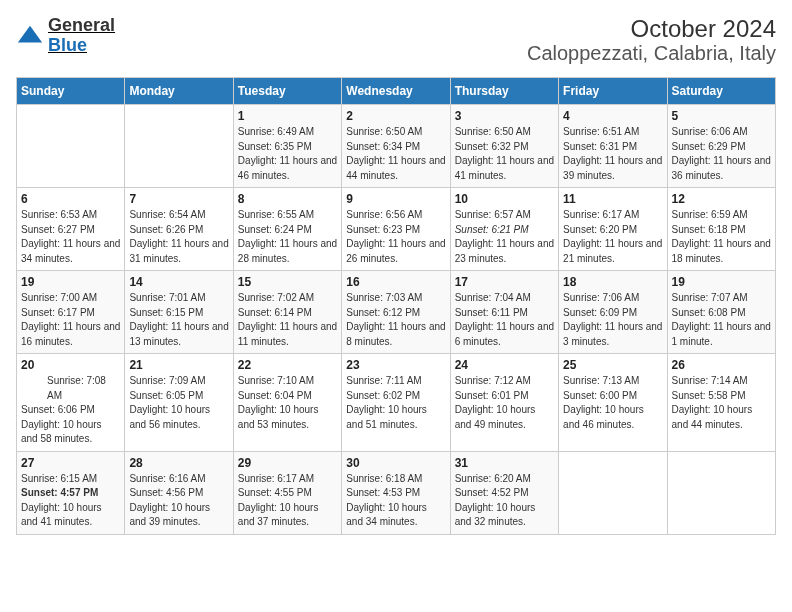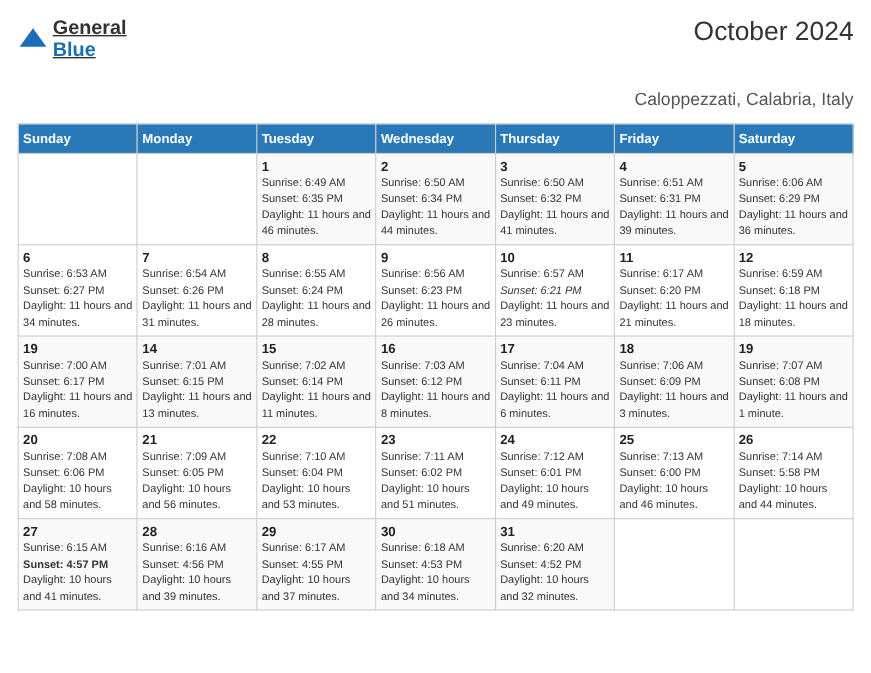--- a/index.html
+++ b/index.html
@@ -34,23 +34,22 @@
     .title-block {
       text-align: right;
     }
     .month-title {
       font-size: 24px;
       font-weight: 300;
       color: #333;
       line-height: 1.1;
     }
     .subtitle {
-      font-size: 16px;
+      font-size: 20px;
       color: #555;
-      margin-top: 40px;
     }
     table {
       width: 100%;
       border-collapse: collapse;
       font-size: 10.5px;
     }
     thead tr th {
       background-color: #2979b8;
       color: #fff;
       padding: 6px 4px;
@@ -276,21 +275,21 @@
             <span style="display: block;">Sunrise: 7:07 AM</span>
             <span style="display: block;">Sunset: 6:08 PM</span>
             <span style="display: block;">Daylight: 11 hours and 1 minute.</span>
           </div>
         </td>
       </tr>
       <tr>
         <td>
           <span class="day-num">20</span>
           <div class="day-info">
-            <span style="display: block;">Sunrise: 7:08 AM</span>
+            <span style="display: block; margin-left: 26px;">Sunrise: 7:08 AM</span>
             <span style="display: block;">Sunset: 6:06 PM</span>
             <span style="display: block;">Daylight: 10 hours and 58 minutes.</span>
           </div>
         </td>
         <td>
           <span class="day-num">21</span>
           <div class="day-info">
             <span style="display: block;">Sunrise: 7:09 AM</span>
             <span style="display: block;">Sunset: 6:05 PM</span>
             <span style="display: block;">Daylight: 10 hours and 56 minutes.</span>

